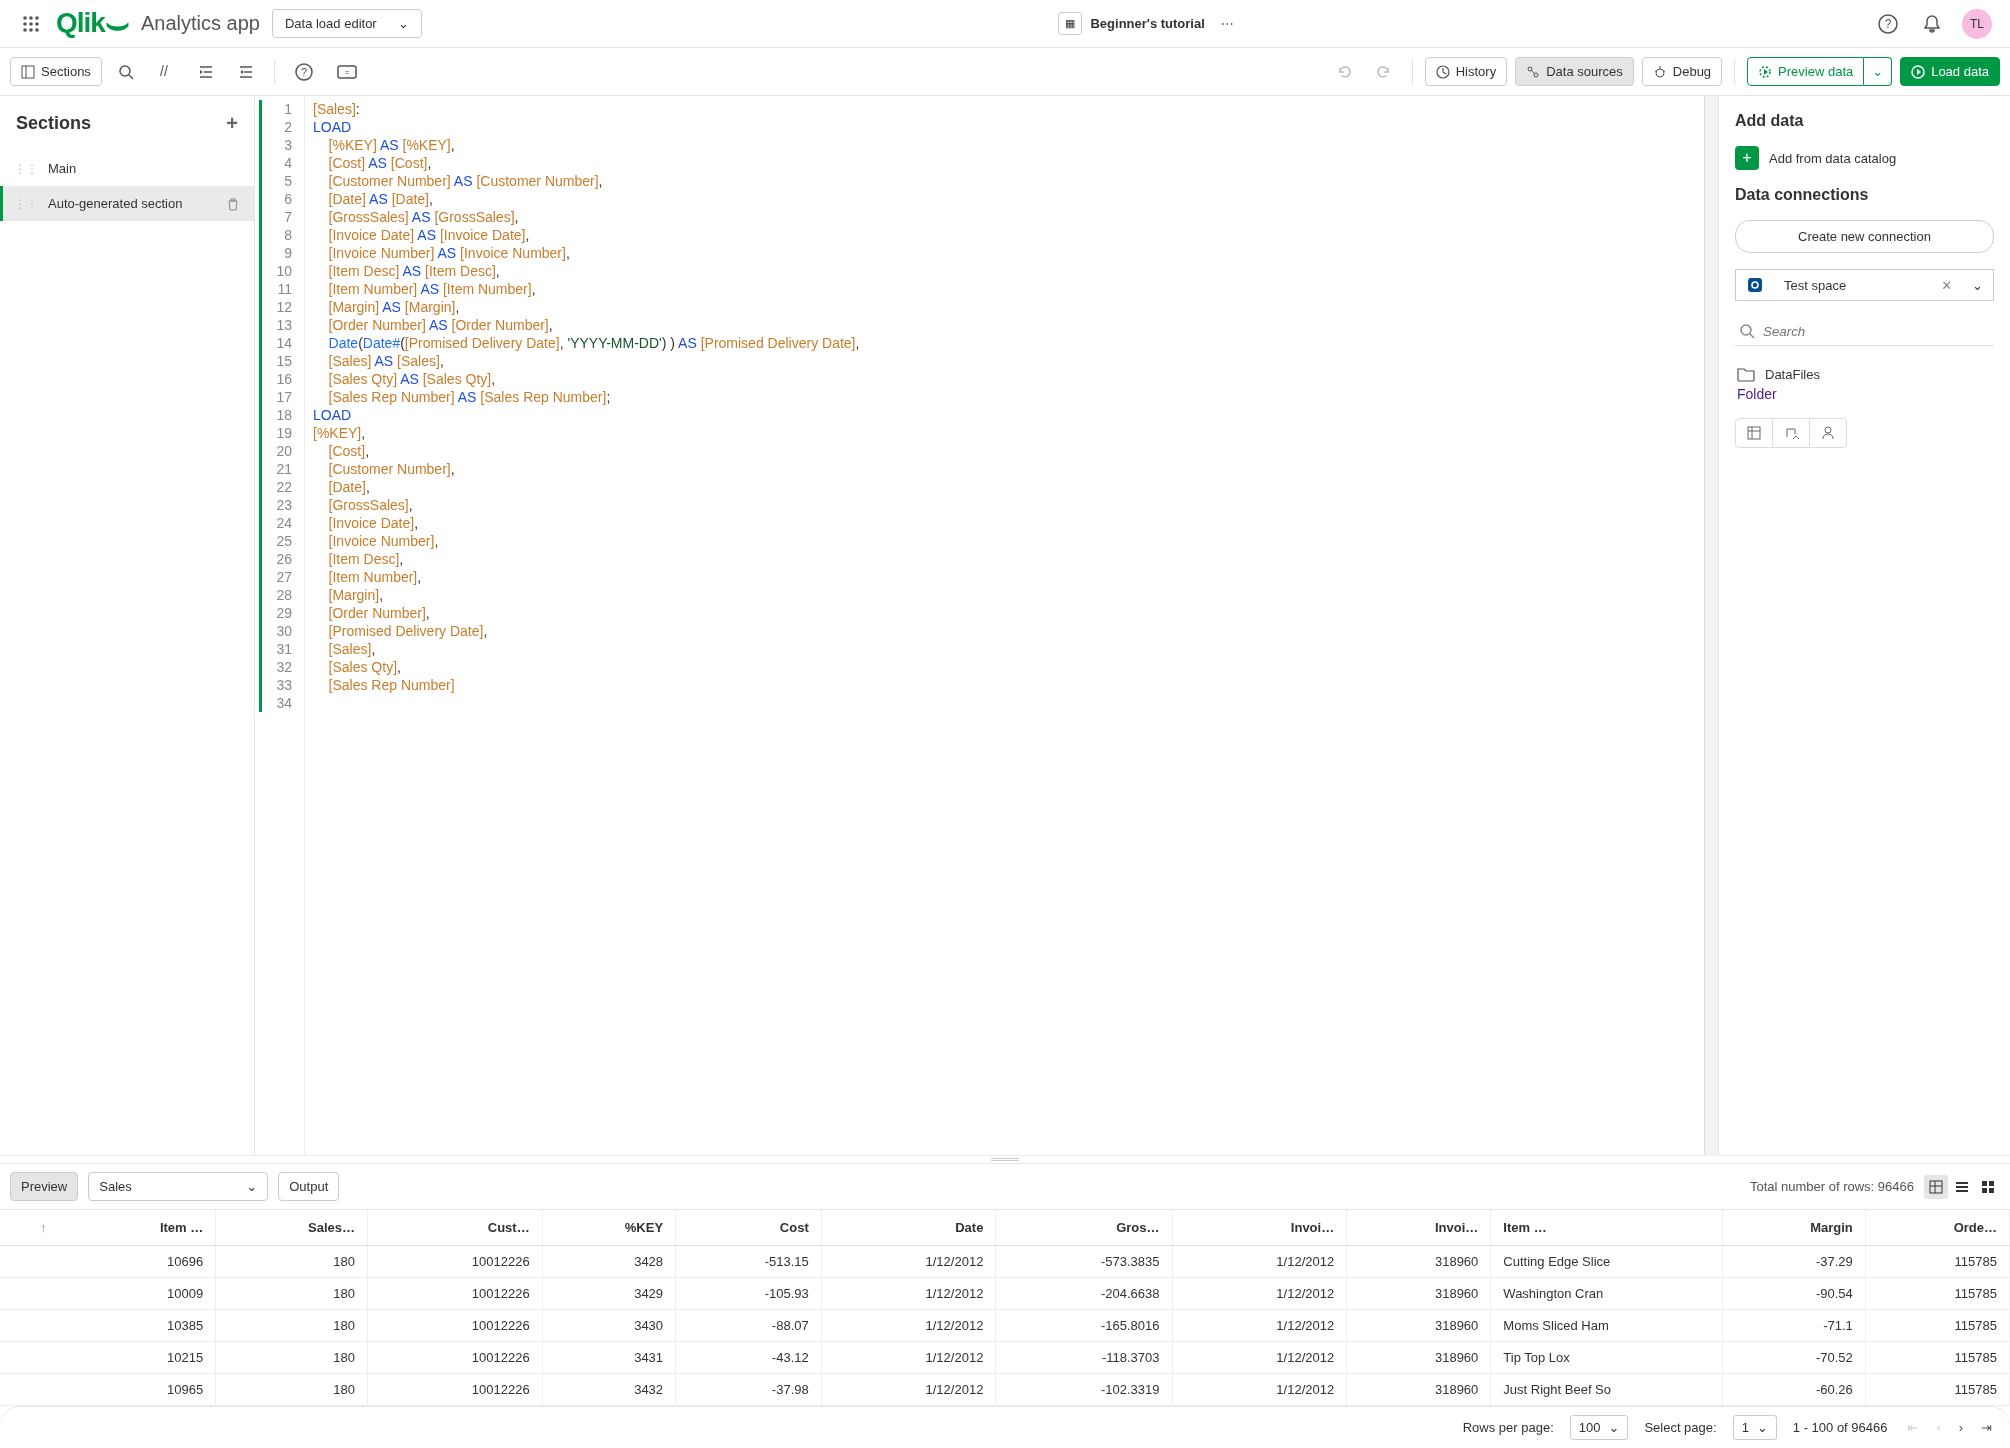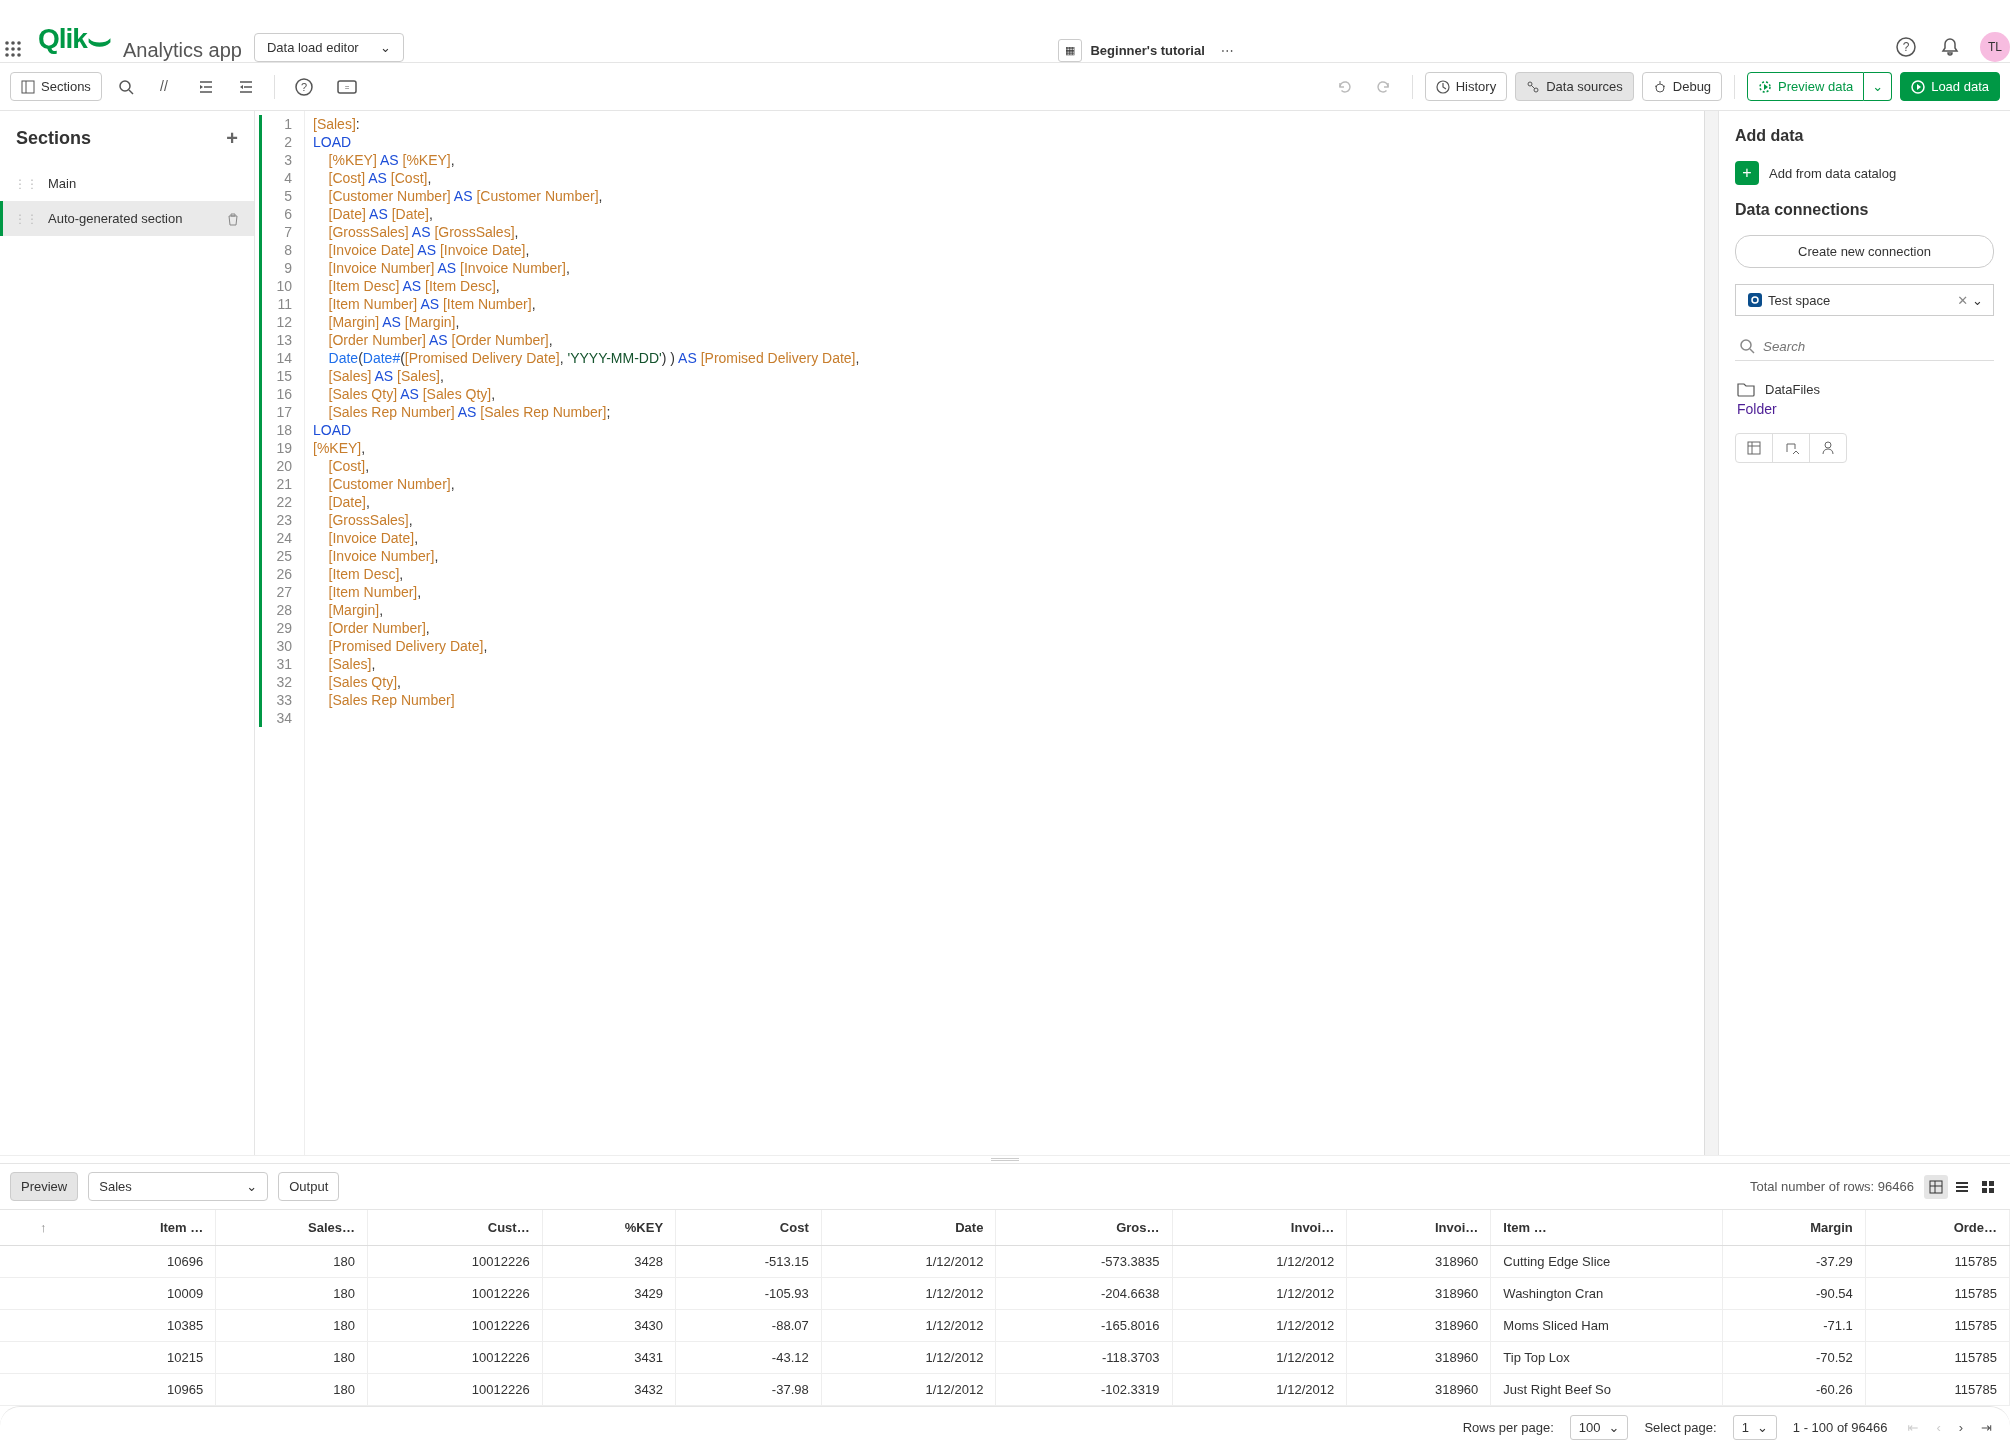--- a/index.html
+++ b/index.html
@@ -1,20 +1,20 @@
 <!DOCTYPE html>
 <html><head>
 <meta charset="utf-8">
 <style>
 * { box-sizing: border-box; margin: 0; padding: 0; font-family: -apple-system, BlinkMacSystemFont, "Segoe UI", Arial, sans-serif; }
 html, body { height: 100%; overflow: hidden; }
 body { display: flex; flex-direction: column; background: #fff; color: #333; font-size: 13px; }
 
 
-.header { display: flex; align-items: flex-end; height: 63px; border-bottom: 1px solid #e5e5e5; padding: 0 0; gap: 12px; }
+.header { display: flex; align-items: center; height: 48px; border-bottom: 1px solid #e5e5e5; padding: 0 18px; gap: 12px; }
 .app-menu { padding: 4px; cursor: pointer; }
 .logo { font-size: 28px; font-weight: 600; color: #009845; letter-spacing: -1px; }
 .app-name { font-size: 20px; font-weight: 400; color: #555; }
 .header-select { display: flex; align-items: center; gap: 8px; border: 1px solid #ccc; border-radius: 4px; padding: 6px 12px; background: #fff; cursor: pointer; min-width: 150px; }
 .header-center { flex: 1; display: flex; justify-content: center; align-items: center; gap: 12px; }
 .doc-title { display: flex; align-items: center; gap: 8px; }
 .doc-icon { border: 1px solid #ccc; border-radius: 3px; padding: 4px 6px; font-size: 11px; }
 .header-right { display: flex; align-items: center; gap: 16px; }
 .avatar { width: 30px; height: 30px; border-radius: 50%; background: #f7bce0; display: flex; align-items: center; justify-content: center; font-size: 12px; color: #333; }
 .icon-btn { cursor: pointer; padding: 4px; }
@@ -51,21 +51,21 @@
 .br { color: #c77d2c; }
 .fn { color: #1f6feb; }
 .str { color: #14532d; }
 .scroll-right { width: 14px; background: #f3f3f3; border-left: 1px solid #ddd; }
 
 .sidebar-right { width: 292px; border-left: 1px solid #e5e5e5; padding: 16px; display: flex; flex-direction: column; gap: 16px; overflow: auto; }
 .sr-title { font-size: 16px; font-weight: 600; }
 .sr-add { display: flex; align-items: center; gap: 10px; cursor: pointer; }
 .sr-add .plus { width: 24px; height: 24px; background: #009845; color: #fff; display: flex; align-items: center; justify-content: center; border-radius: 4px; font-size: 16px; }
 .sr-btn { border: 1px solid #ccc; border-radius: 15px; padding: 8px; text-align: center; cursor: pointer; background: #fff; }
-.sr-space { display: flex; align-items: center; gap: 4px; border: 1px solid #ccc; border-radius: 0; padding: 6px 10px; }
+.sr-space { display: flex; align-items: center; gap: 20px; border: 1px solid #ccc; border-radius: 0; padding: 6px 10px; }
 .sr-space .x { margin-left: auto; cursor: pointer; color: #888; }
 .sr-search { display: flex; align-items: center; gap: 8px; border-bottom: 1px solid #ddd; padding: 6px 4px; }
 .sr-search input { border: none; outline: none; flex: 1; font-style: italic; color: #888; }
 .sr-file { display: flex; align-items: center; gap: 10px; padding: 4px 2px; }
 .sr-folder-label { color: #4c1d95; font-size: 14px; padding-left: 2px; }
 .sr-actions { display: flex; gap: 0; border: 1px solid #ddd; border-radius: 4px; width: fit-content; }
 .sr-actions span { padding: 6px 10px; border-right: 1px solid #ddd; cursor: pointer; color: #666; }
 .sr-actions span:last-child { border-right: none; }
 
 

